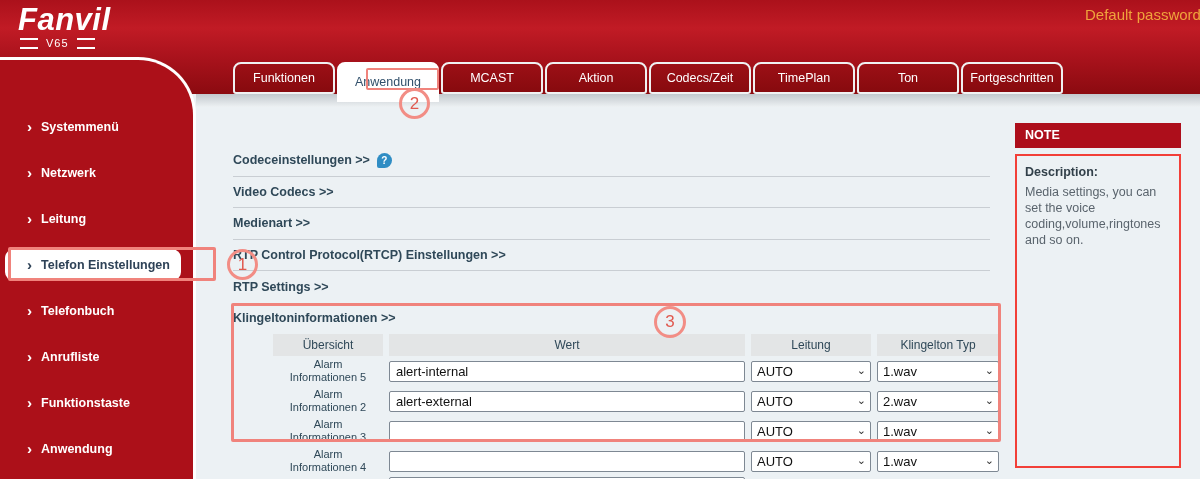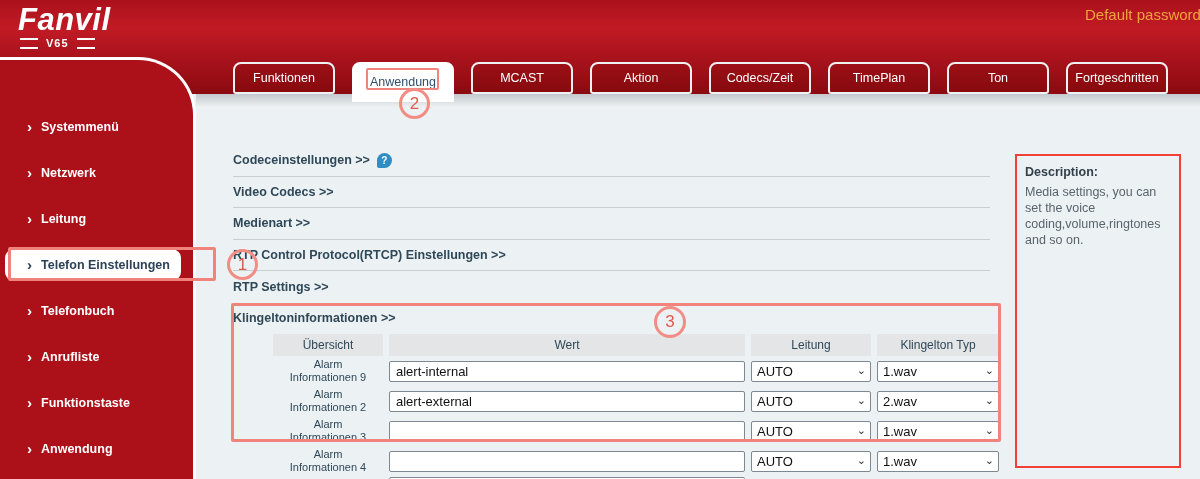--- a/index.html
+++ b/index.html
@@ -7,39 +7,39 @@
   .stage { position:relative; width:1200px; height:479px; overflow:hidden;
            background:#ecf1f4; font-family:"Liberation Sans", sans-serif; }
 
   
   .banner { position:absolute; left:0; top:0; width:1200px; height:94px;
             background:linear-gradient(180deg,#ab111b 0%,#c11b25 30%,#ae141e 55%,#8b0a10 100%); }
   .logo { position:absolute; left:18px; top:3px; color:#fff; }
   .logo-brand { font-size:31px; font-weight:bold; font-style:italic; letter-spacing:.5px; line-height:33px; }
   .logo-sub { display:flex; align-items:center; gap:8px; margin-left:2px; margin-top:1px; }
   .logo-lines { width:18px; height:7px; border-top:2px solid #fff; border-bottom:2px solid #fff; }
-  .logo-model { font-size:11px; font-weight:bold; letter-spacing:1px; }
+  .logo-model { font-size:11px; font-weight:normal; letter-spacing:1px; }
   .alert-text { position:absolute; left:1085px; top:6px; white-space:nowrap;
                 color:#efa43c; font-size:15px; }
 
   
   .sidebar { position:absolute; left:0; top:57px; width:196px; height:422px;
              background:#ac1019; border-top:3px solid #fff; border-right:3px solid #fff;
              border-top-right-radius:58px; box-sizing:border-box; }
   .side-nav { padding-top:44px; }
   .side-item { height:46px; display:flex; align-items:center; gap:9px; padding-left:27px;
                color:#fff; font-size:12.5px; font-weight:bold; cursor:pointer; box-sizing:border-box; }
   .side-item .chev { font-size:15px; line-height:1; margin-top:-2px; }
   .side-item.active { background:#fff; color:#2e4257; height:32px;
                       margin:7px 12px 7px 5px; border-radius:9px; padding-left:22px; }
 
   
   .strip { position:absolute; left:196px; top:94px; width:1004px; height:13px;
            background:linear-gradient(180deg,#c2c8cd,#edf1f3); }
-  .tabbar { position:absolute; left:233px; top:62px; display:flex; gap:17px; z-index:2; }
+  .tabbar { position:absolute; left:233px; top:62px; display:flex; gap:2px; z-index:2; }
   .tab { box-sizing:border-box; width:102px; height:32px; border:2px solid #f0f1f2;
          border-radius:8px 8px 3px 3px; background:linear-gradient(180deg,#9c1016,#870a0e);
          color:#fff; font-size:12.5px; display:flex; align-items:center; justify-content:center;
          cursor:pointer; }
   .tab.active { background:#fff; color:#31506b; height:40px; border-color:#fff;
                 border-radius:8px 8px 0 0; }
 
   
   .sections { position:absolute; left:233px; top:145px; width:757px; }
   .section-row { height:31.5px; display:flex; align-items:center;
@@ -197,21 +197,21 @@
     </div>
 
   <div class="tbl">
       <div class="t-head">
         <div class="th">Übersicht</div>
         <div class="th">Wert</div>
         <div class="th">Leitung</div>
         <div class="th">Klingelton Typ</div>
       </div>
       <div class="t-row">
-        <div class="t-label">Alarm Informationen 9</div>
+        <div class="t-label">Alarm Informationen 5</div>
         <input class="t-input" type="text" value="alert-internal" style="">
         <div class="selwrap"><select><option>AUTO</option></select><span class="selarrow">⌄</span></div>
         <div class="selwrap"><select><option>1.wav</option></select><span class="selarrow">⌄</span></div>
       </div>
       <div class="t-row">
         <div class="t-label">Alarm Informationen 2</div>
         <input class="t-input" type="text" value="alert-external" style="">
         <div class="selwrap"><select><option>AUTO</option></select><span class="selarrow">⌄</span></div>
         <div class="selwrap"><select><option>2.wav</option></select><span class="selarrow">⌄</span></div>
       </div>
@@ -226,20 +226,21 @@
         <input class="t-input" type="text" value="" style="">
         <div class="selwrap"><select><option>AUTO</option></select><span class="selarrow">⌄</span></div>
         <div class="selwrap"><select><option>1.wav</option></select><span class="selarrow">⌄</span></div>
       </div>
       <div class="t-row partial">
         <div class="t-label"></div>
         <input class="t-input" type="text" value="" style="">
       </div>
     </div>
 
+  <div class="note-head">NOTE</div>
   <div class="note-box">
     <div class="note-title">Description:</div>
     <div class="note-body">Media settings, you can set the voice coding,volume,ringtones and so on.</div>
   </div>
 
   <div class="ann rect" id="ann-r1"></div>
   <div class="ann circle" id="ann-c1">1</div>
   <div class="ann rect" id="ann-r2"></div>
   <div class="ann circle" id="ann-c2">2</div>
   <div class="ann rect" id="ann-r3"></div>

